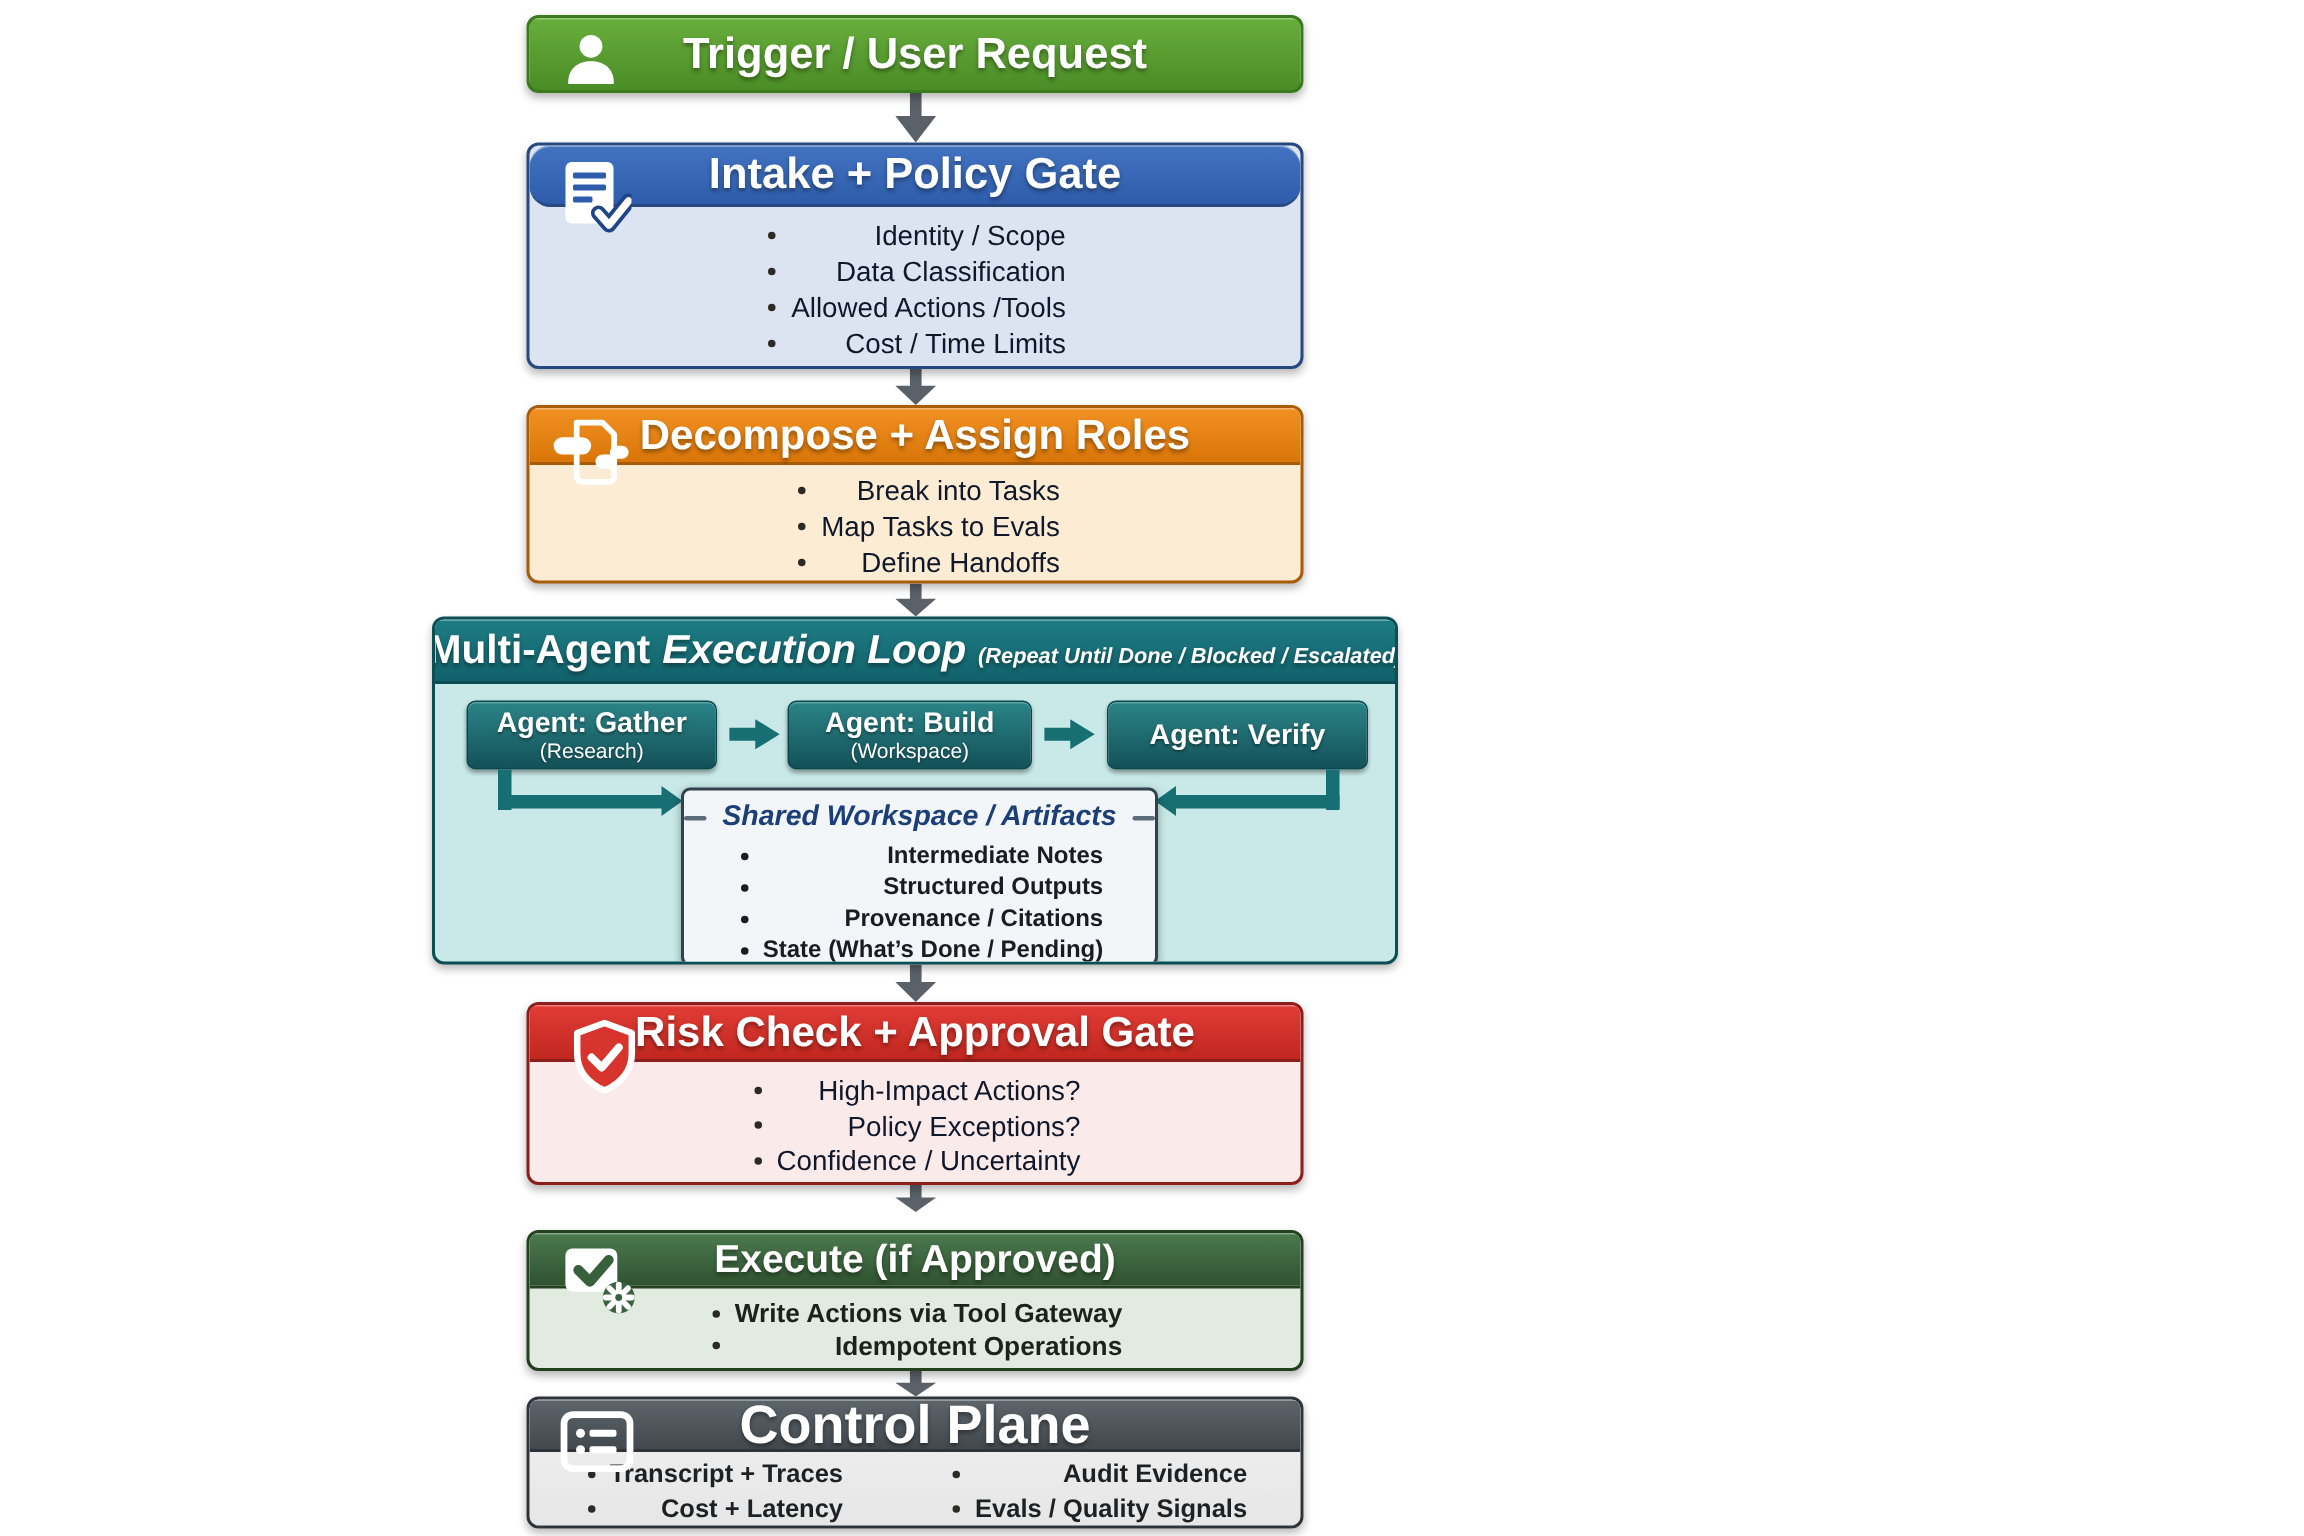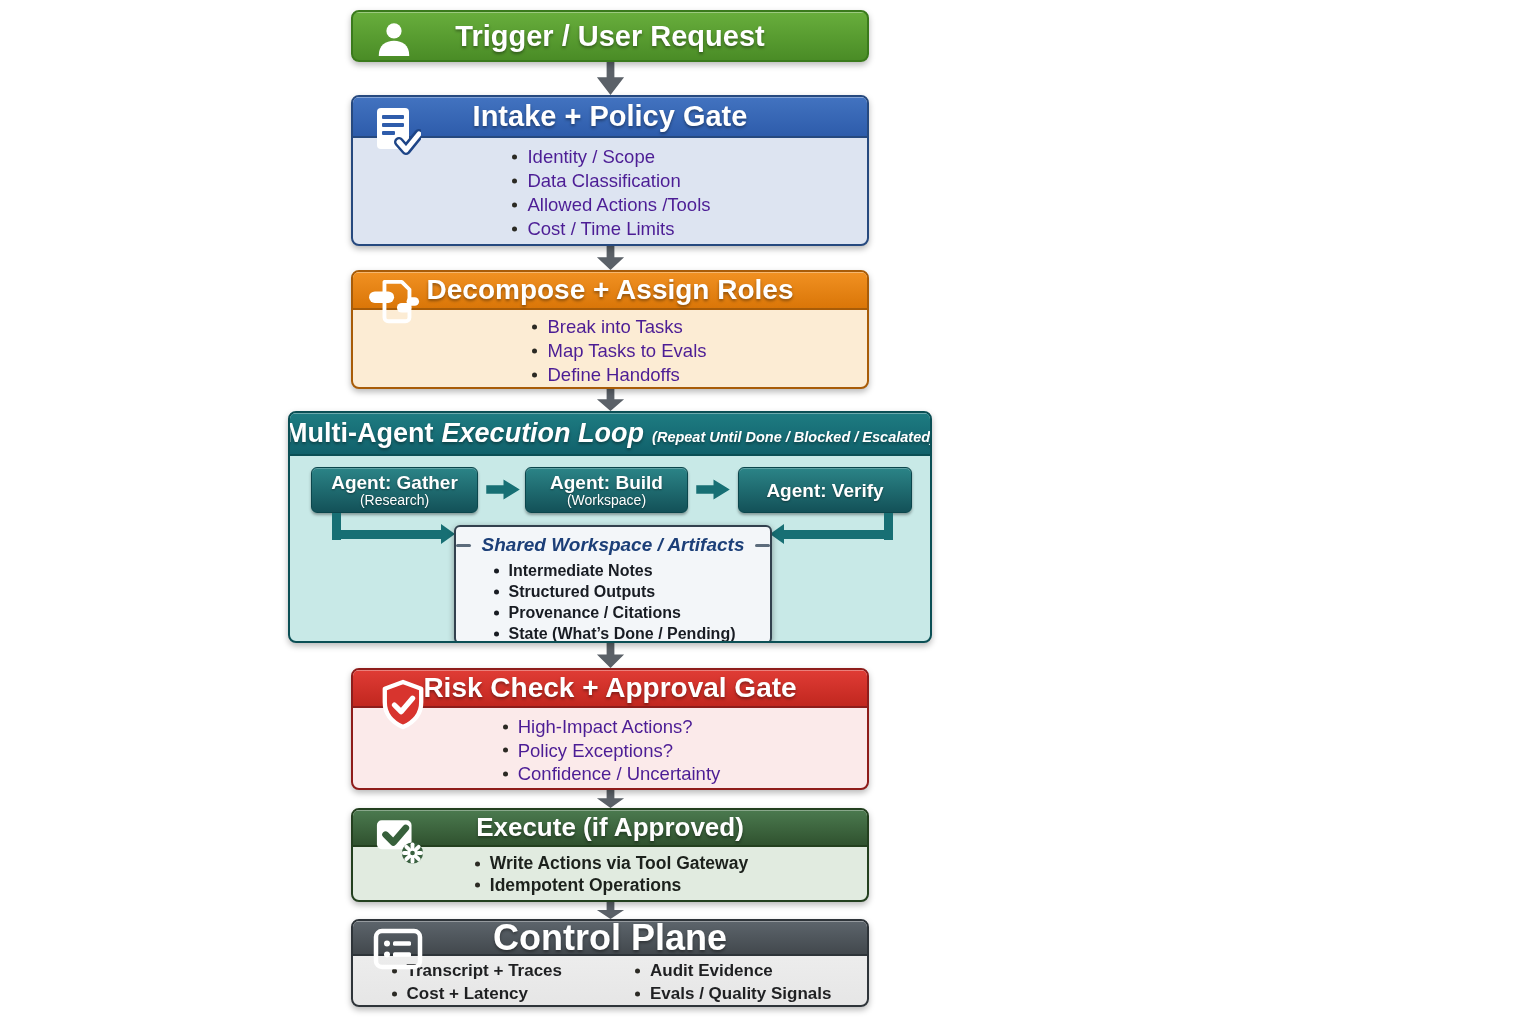--- a/index.html
+++ b/index.html
@@ -3,20 +3,21 @@
 <meta charset="utf-8">
 <style>
   * { box-sizing: border-box; margin: 0; padding: 0; }
   html, body { background: #ffffff; }
   .page {
     position: relative;
     width: 1220px; height: 1024px;
     background: #fff;
     font-family: "Liberation Sans", sans-serif;
     overflow: hidden;
+    text-align: right;
   }
   .col {
     position: absolute; inset: 0;
     display: flex; flex-direction: column; align-items: center;
     padding-top: 10px;
   }
   
   .node {
     position: relative;
     width: 518px;
@@ -31,21 +32,21 @@
     display: flex; align-items: center; justify-content: center;
     box-shadow: inset 0 1px 0 rgba(255,255,255,.35);
   }
   .band h2 {
     color: #fff; font-weight: bold;
     text-shadow: 0 2px 3px rgba(0,0,0,.38);
     white-space: nowrap;
   }
   .body { position: relative; }
   ul { list-style: none; width: max-content; }
-  li { position: relative; padding-left: 18px; color: #4c1d95; white-space: nowrap; }
+  li { position: relative; padding-left: 18px; color: #0f172a; white-space: nowrap; }
   li::before {
     content: ""; position: absolute; left: 3px; top: 50%;
     width: 5px; height: 5px; border-radius: 50%;
     background: #2b2a24; transform: translateY(-50%);
   }
   .icon-wrap { position: absolute; z-index: 3; line-height: 0; }
 
   
   .v-arrow { flex: none; line-height: 0; }
   .v-arrow svg { display: block; }
@@ -61,20 +62,21 @@
   }
   .trigger .band { height: 100%; }
   .trigger h2 { font-size: 29px; }
   .trigger .icon-wrap { left: 22px; top: 7px; }
 
   
   .intake { height: 151px; border-color: var(--intake_border); background: var(--intake_body); }
   .intake .band {
     height: 41px; background: linear-gradient(180deg, var(--intake_top), var(--intake_bottom));
     border-bottom: 2px solid var(--intake_border);
+    border-radius: 14px;
   }
   .intake h2 { font-size: 29px; }
   .intake .icon-wrap { left: 20px; top: 9px; }
   .intake .body { padding-top: 7px; }
   .intake li { font-size: 18.5px; line-height: 24px; }
   .intake ul { margin: 0 auto; }
 
   
   .decompose { height: 119px; border-color: var(--decompose_border); background: var(--decompose_body); }
   .decompose .band {
@@ -140,21 +142,21 @@
     height: 38px; background: linear-gradient(180deg, var(--risk_top), var(--risk_bottom));
     border-bottom: 2px solid var(--risk_border);
   }
   .risk h2 { font-size: 28px; }
   .risk .icon-wrap { left: 27px; top: 9px; }
   .risk .body { padding-top: 7px; }
   .risk li { font-size: 18.5px; line-height: 23.5px; }
   .risk ul { margin: 0 auto; }
 
   
-  .execute { height: 94px; border-color: var(--exec_border); background: var(--exec_body); }
+  .execute { height: 94px; border-color: var(--exec_border); background: var(--exec_body); margin-top: 12px; }
   .execute .band {
     height: 37px; background: linear-gradient(180deg, var(--exec_top), var(--exec_bottom));
     border-bottom: 2px solid var(--exec_border);
   }
   .execute h2 { font-size: 26px; }
   .execute .icon-wrap { left: 22px; top: 7px; }
   .execute .body { padding-top: 6px; }
   .execute li { font-size: 17.5px; line-height: 21.5px; font-weight: bold; color: #1c211c; }
   .execute ul { margin: 0 auto; }
 

